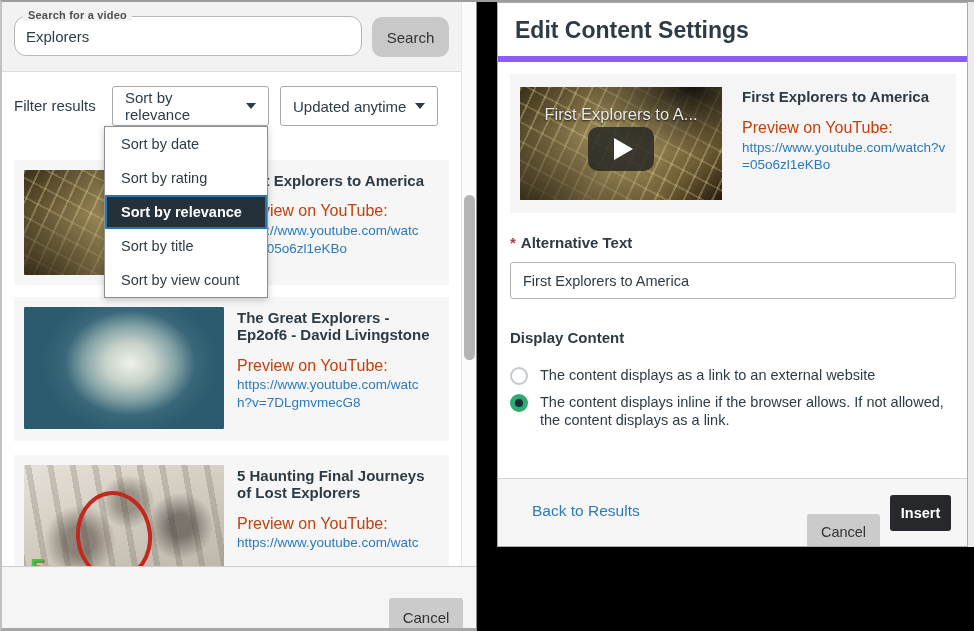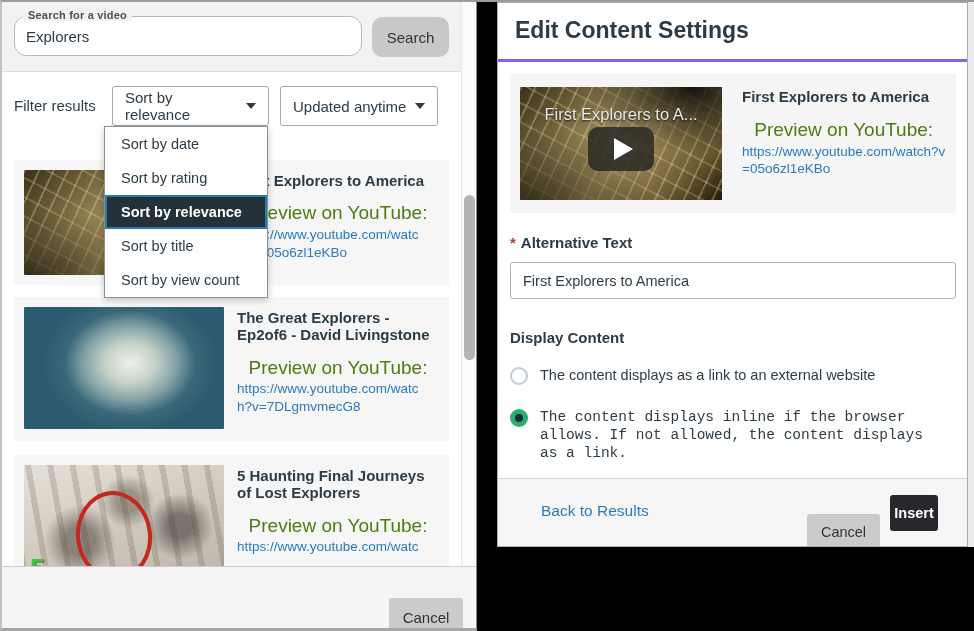--- a/index.html
+++ b/index.html
@@ -88,21 +88,21 @@
   .red-circle {
     position:absolute; left:52px; top:26px; width:76px; height:90px;
     border:4px solid #c4271e; border-radius:50%; transform:rotate(-6deg);
   }
   .green-five {
     position:absolute; left:6px; bottom:2px; font-size:27px; font-weight:700;
     color:#3ec73e; text-shadow:1px 1px 1px rgba(0,0,0,.5);
   }
   .card-text { width:205px; padding-top:2px; }
   .card-title { font-size:15px; font-weight:700; line-height:1.15; margin-bottom:11px; max-width:205px; }
-  .prev-label { font-size:19px; color:#4d7c0f; line-height:1.35;text-align:center; }
+  .prev-label { font-size:16px; color:#c2410c; line-height:1.35; }
   .link-line { display:block; font-size:13.5px; color:#2b7abc; line-height:1.32; text-decoration:none; }
 
   
   .sort-menu {
     position:absolute; left:102px; top:124px; width:164px;
     background:#fff; border:1px solid #8e8e8e; box-shadow:0 2px 7px rgba(0,0,0,.22);
     z-index:50;
   }
   .menu-item {
     height:34px; display:flex; align-items:center; padding:0 16px;
@@ -132,21 +132,21 @@
     background:#cbcbcb; border:0; border-radius:3px; color:#333;
     font:15px "Liberation Sans","DejaVu Sans",sans-serif; cursor:pointer;margin-top:19px;
   }
   .left-footer .btn-gray { position:absolute; right:13px; top:12px; width:74px; height:38px; }
 
   
   .right-panel {
     position:absolute; left:497px; top:2px; width:471px; height:545px;
     background:#fff; border:1px solid #ababab; overflow:hidden;
   }
-  .rp-header { height:59px; border-bottom:3px solid #8b5cf6; position:relative; }
+  .rp-header { height:59px; border-bottom:6px solid #8b5cf6; position:relative; }
   .rp-title { position:absolute; left:17px; top:14px; font-size:23px; font-weight:700; color:#2d3b45; }
   .preview-card {
     position:absolute; left:12px; top:71px; width:446px; height:139px;
     background:#f5f5f5; display:flex; padding:13px 10px; gap:20px;
   }
   .preview-thumb { flex:0 0 202px; height:113px; position:relative; overflow:hidden; }
   .overlay-title {
     position:absolute; top:18px; left:0; width:100%; text-align:center;
     font-size:16.5px; color:#e9e9e9; text-shadow:0 1px 2px rgba(0,0,0,.8); z-index:2;
   }
@@ -162,43 +162,43 @@
   .alt-label { position:absolute; left:12px; top:231px; font-size:15px; font-weight:700; }
   .req-mark { color:#a8403f; margin-right:5px; font-weight:700; }
   .alt-input {
     position:absolute; left:12px; top:259px; width:446px; height:37px;
     border:1px solid #b3b3b3; border-radius:3px; padding:0 12px;
     font:14.5px "Liberation Sans","DejaVu Sans",sans-serif; color:#2d3b45; outline:none; background:#fff;
   }
   .display-label { position:absolute; left:12px; top:326px; font-size:15px; font-weight:700; }
   .radio-row { position:absolute; left:12px; display:flex; gap:12px; cursor:pointer; }
   .radio-row-1 { top:363px; }
-  .radio-row-2 { top:405px;font-family:Liberation Mono, monospace; }
+  .radio-row-2 { top:390px; }
   .radio {
     flex:0 0 18px; width:18px; height:18px; border-radius:50%; margin-top:1px;
     background:#fff; border:2px solid #c3cad0;
   }
   .radio.on {
     background:#2cab72; border:0;
     display:flex; align-items:center; justify-content:center;
   }
   .radio.on::after { content:""; width:8px; height:8px; border-radius:50%; background:#1d2b33; }
   .radio-text { font-size:14.5px; line-height:1.25; max-width:408px; color:#2d3b45; }
 
   .rp-footer {
     position:absolute; left:0; bottom:0; width:100%; height:68px;
     background:#f6f6f6; border-top:1px solid #d4d4d4;
   }
   .back-link {
-    position:absolute; left:43px; top:23px; font-size:15.5px; color:#2b7abc;
+    position:absolute; left:34px; top:23px; font-size:15.5px; color:#2b7abc;
     text-decoration:none; cursor:pointer;
   }
   .rp-footer .btn-cancel { position:absolute; left:309px; top:16px; width:73px; height:36px; font-size:14.5px; }
   .btn-insert {
-    position:absolute; left:392px; top:16px; width:48px; height:36px;
+    position:absolute; left:392px; top:16px; width:61px; height:36px;
     background:#26282b; color:#fff; border:0; border-radius:3px;
     font:700 14.5px "Liberation Sans","DejaVu Sans",sans-serif; cursor:pointer;
   }
   .right-sliver { position:absolute; left:968px; top:2px; width:6px; height:545px; background:#ececec; }
 </style>
 </head>
 <body>
 
 <div class="top-strip"></div>
 

